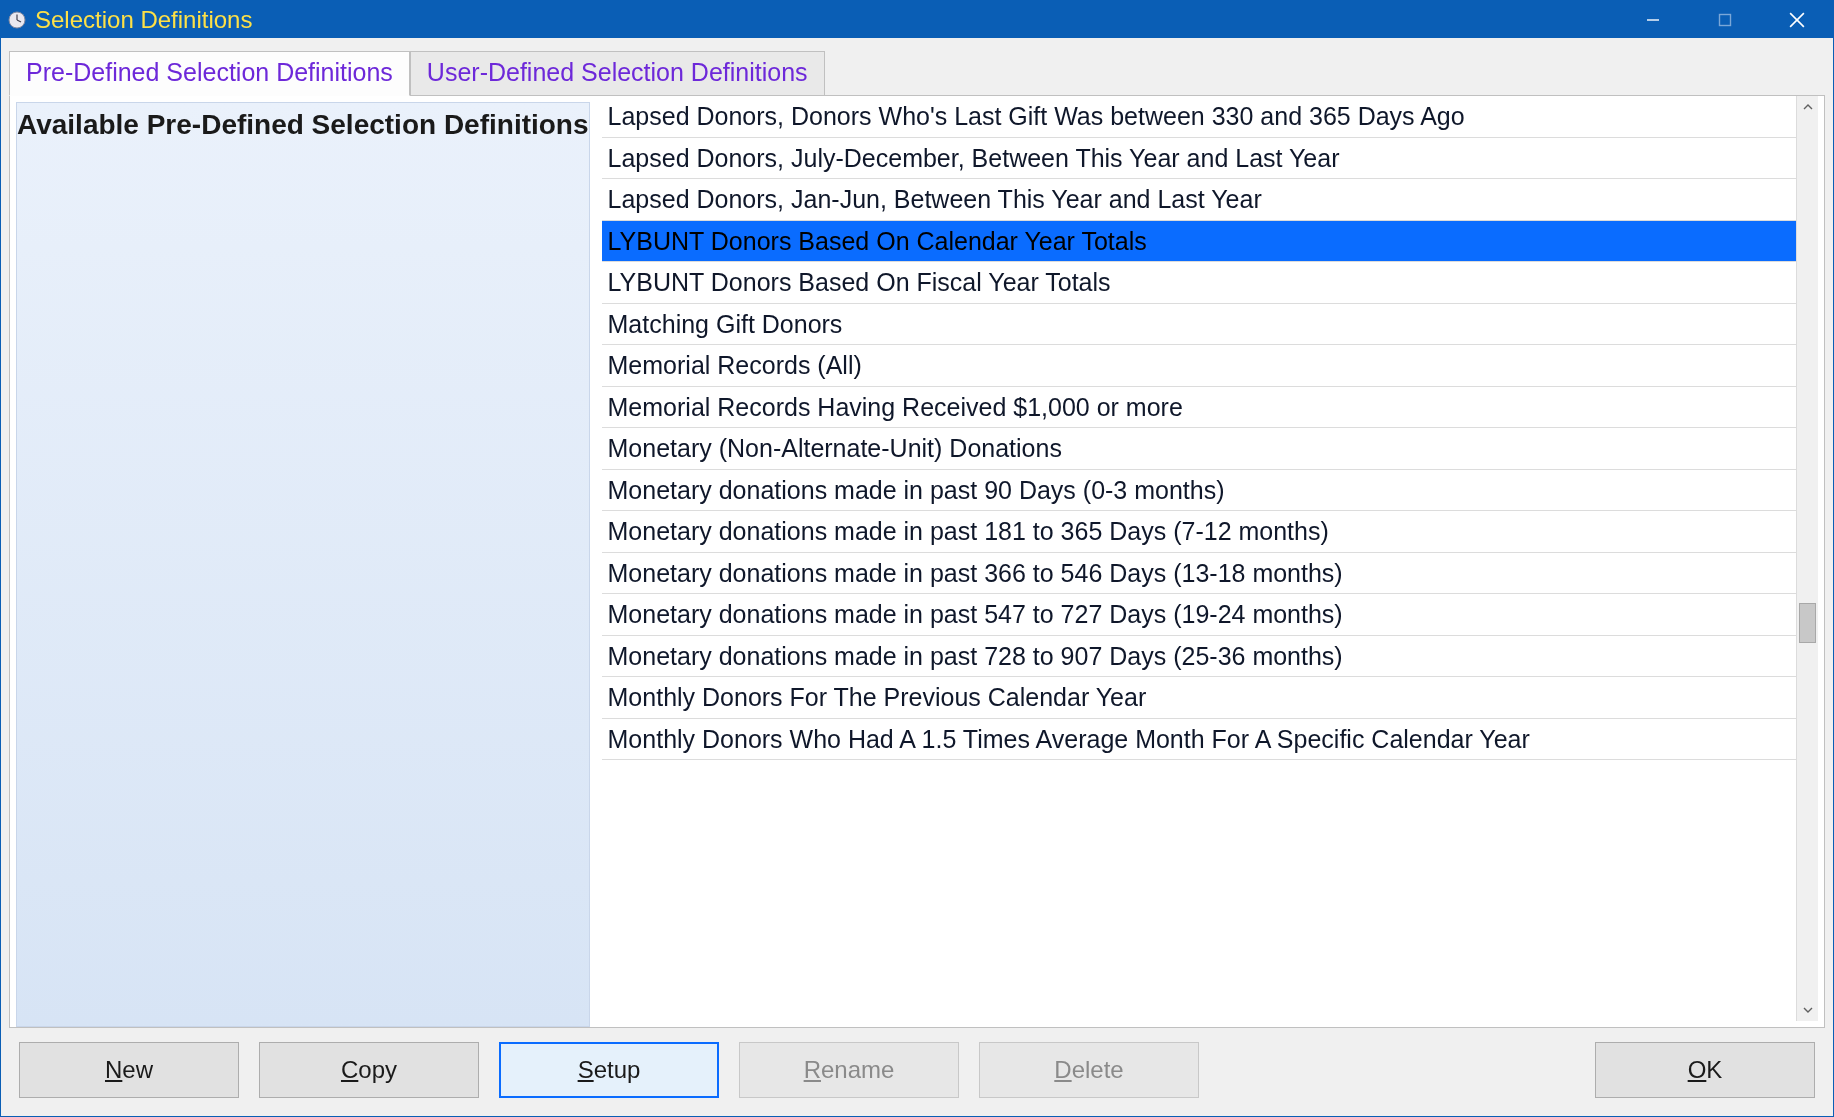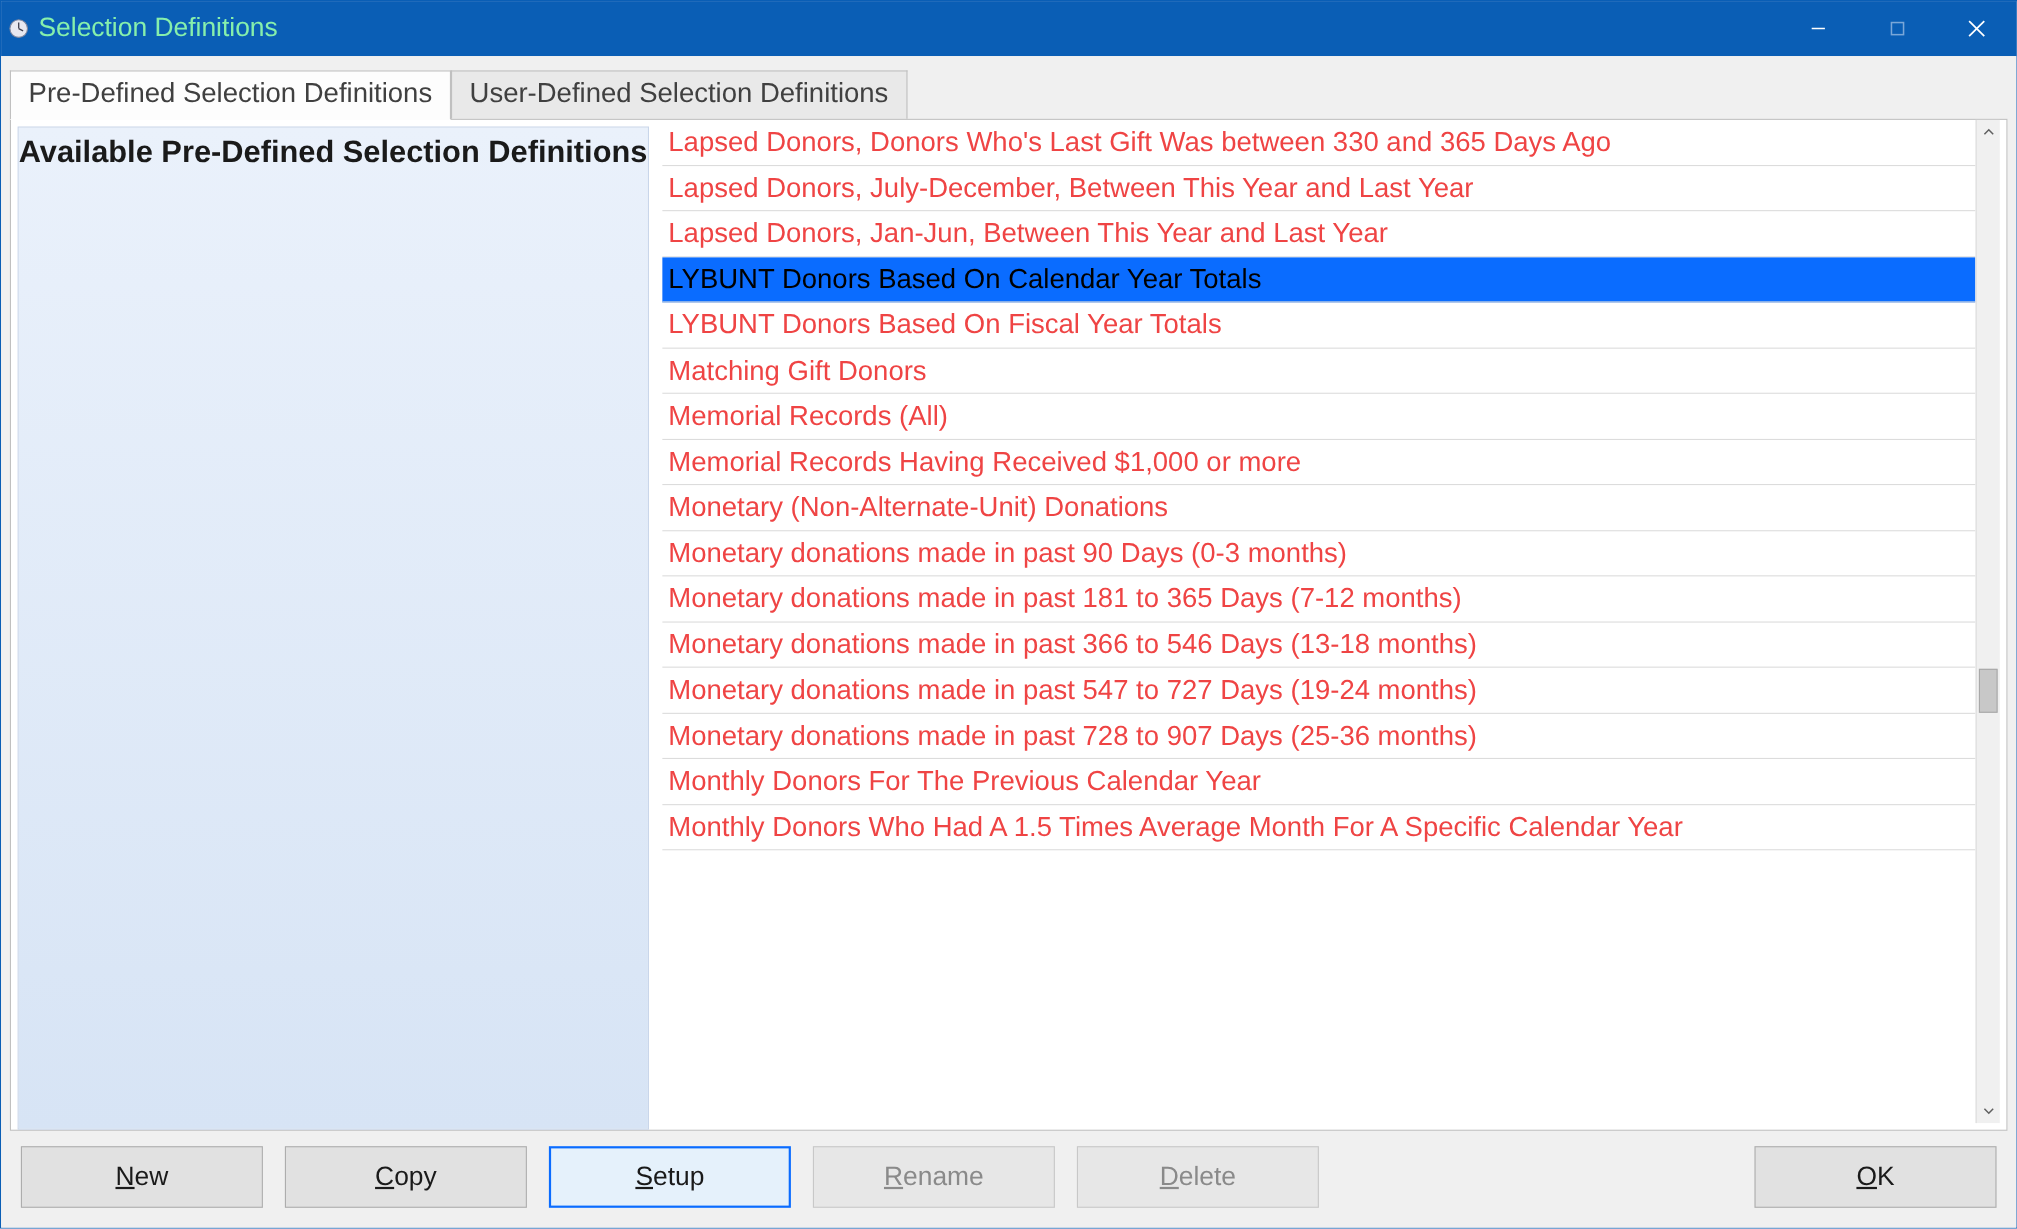--- a/index.html
+++ b/index.html
@@ -13,24 +13,24 @@
   }
   .window {
     display: flex;
     flex-direction: column;
     width: 100%;
     height: 100%;
     border: 1px solid #0a5eb5;
   }
   .titlebar {
     background: #0a5eb5;
-    color: #86efac;
-    display: flex;
-    align-items: center;
-    height: 50px;
+    color: #fde047;
+    display: flex;
+    align-items: center;
+    height: 37px;
     padding: 0 0 0 6px;
     font-size: 24px;
     font-weight: 400;
   }
   .titlebar .app-icon {
     width: 20px;
     height: 20px;
     margin-right: 8px;
     display: inline-flex;
     align-items: center;
@@ -60,21 +60,21 @@
   }
 
   .tabstrip {
     display: flex;
     gap: 0;
     margin-top: 4px;
   }
   .tab {
     padding: 6px 16px 8px 16px;
     font-size: 25px;
-    color: #404040;
+    color: #6d28d9;
     background: #e9e9e9;
     border: 1px solid #c0c0c0;
     border-bottom: none;
     position: relative;
     top: 1px;
   }
   .tab.active {
     background: #fdfdfd;
     border-bottom: 1px solid #fdfdfd;
     z-index: 2;
@@ -105,21 +105,21 @@
     position: relative;
     display: flex;
   }
   .list {
     flex: 1 1 auto;
     overflow: hidden;
     border-right: none;
   }
   .row {
     font-size: 25px;
-    color: #ef4444;
+    color: #0f172a;
     padding: 4px 8px 4px 6px;
     border-bottom: 1px solid #dcdcdc;
     white-space: nowrap;
     overflow: hidden;
     text-overflow: ellipsis;
     line-height: 1.3;
   }
   .row.selected {
     background: #0a6cff;
     color: #000000;

